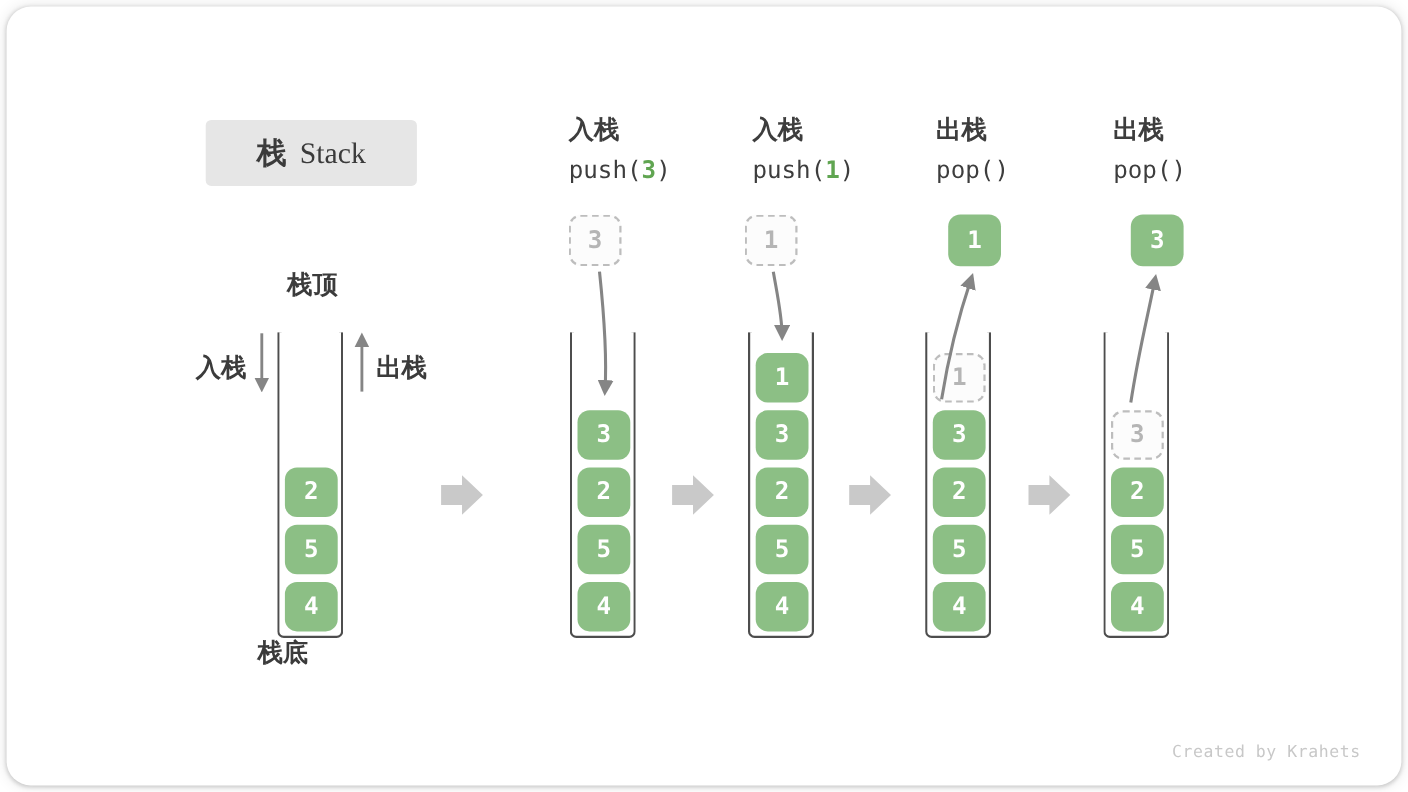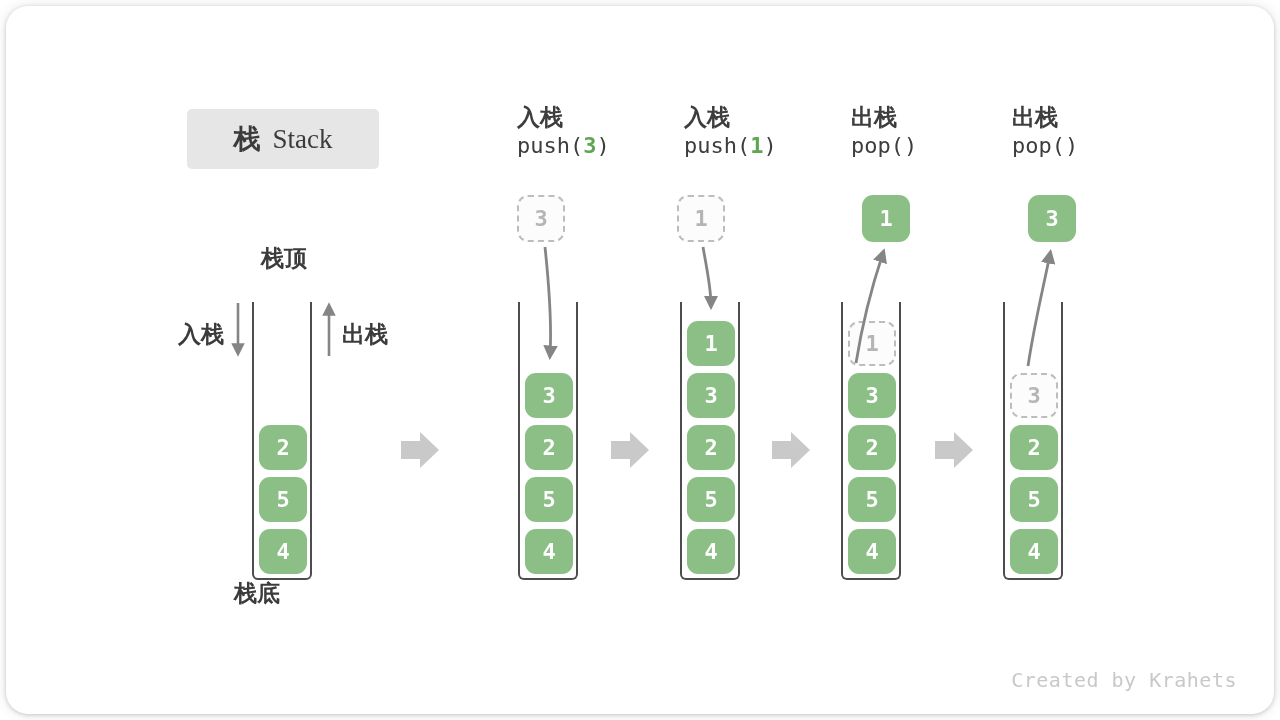--- a/index.html
+++ b/index.html
@@ -20,21 +20,21 @@
   }
   .titlebox .zh { font-weight: bold; }
   .titlebox .en { font-family: Liberation Serif, serif; margin-left: 12px; text-align: right; }
 
   .op-header { position: absolute; top: 102px; }
   .op-header.h1 { left: 517px; }
   .op-header.h2 { left: 684px; }
   .op-header.h3 { left: 851px; }
   .op-header.h4 { left: 1012px; }
   .op-label { font-size: 23px; font-weight: bold; color: #3D3D3D; }
-  .op-code  { font-family: "DejaVu Sans Mono", monospace; font-size: 22px; color: #3D3D3D; }
+  .op-code  { margin-top: 10px; font-family: "DejaVu Sans Mono", monospace; font-size: 22px; color: #3D3D3D; }
   .op-code .num { color: #60A551; font-weight: bold; }
 
   .side-label { position: absolute; font-size: 23px; font-weight: bold; color: #3B3B3B; }
   .lbl-top    { left: 234px; top: 243px; width: 100px; text-align: center; }
   .lbl-bottom { left: 234px; top: 578px; width: 100px; text-align: left; }
   .lbl-push   { left: 178px; top: 319px; }
   .lbl-pop    { left: 342px; top: 319px; }
 
   .stack {
     position: absolute; top: 302px; width: 60px; height: 278px;
@@ -69,21 +69,21 @@
   .float-solid  { background: #8CBF85; color: #ffffff; }
   .f2 { left: 517px; }
   .f3 { left: 677px; }
   .f4 { left: 862px; }
   .f5 { left: 1028px; }
 
   .overlay { position: absolute; left: 0; top: 0; width: 1280px; height: 720px; pointer-events: none; }
 
   .watermark {
     position: absolute; right: 43px; bottom: 28px;
-    font-family: "DejaVu Sans Mono", monospace; font-size: 20px;
+    font-family: "DejaVu Sans Mono", monospace; font-size: 15px;
     letter-spacing: 0.5px; color: #C8C8C8;
   }
 </style>
 </head>
 <body>
 
 <div class="card"></div>
 
 <div class="titlebox">
   <span class="zh">栈</span>

